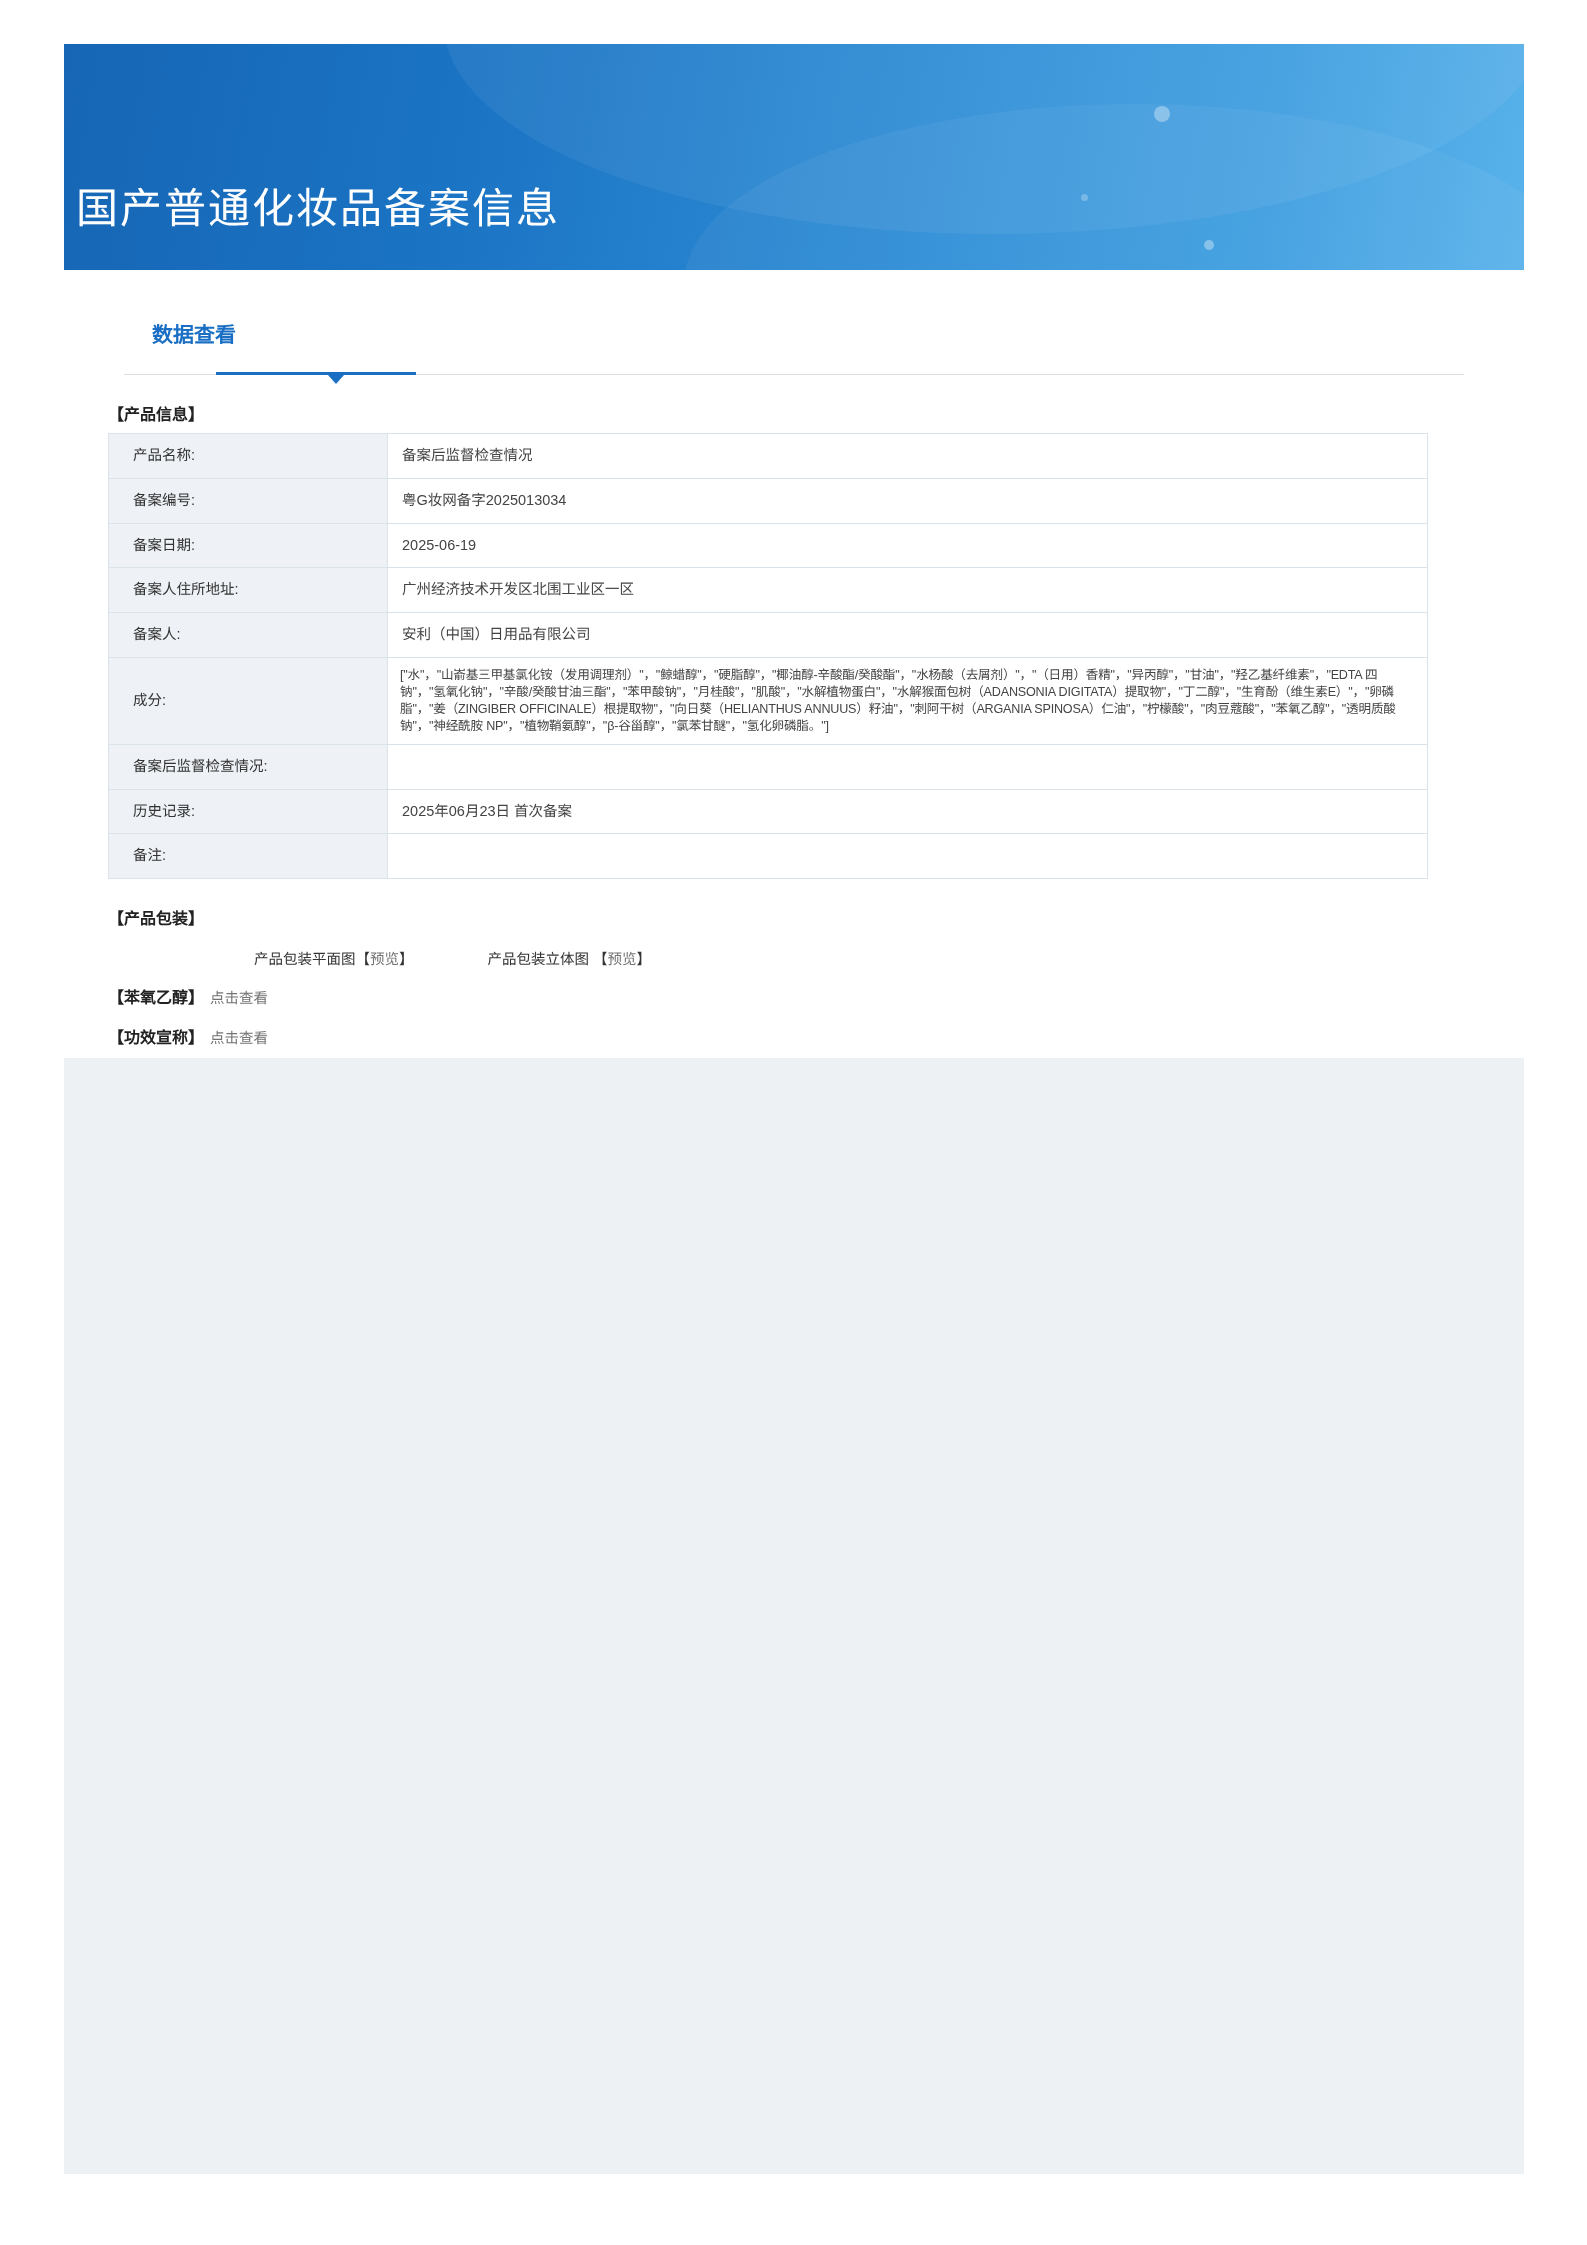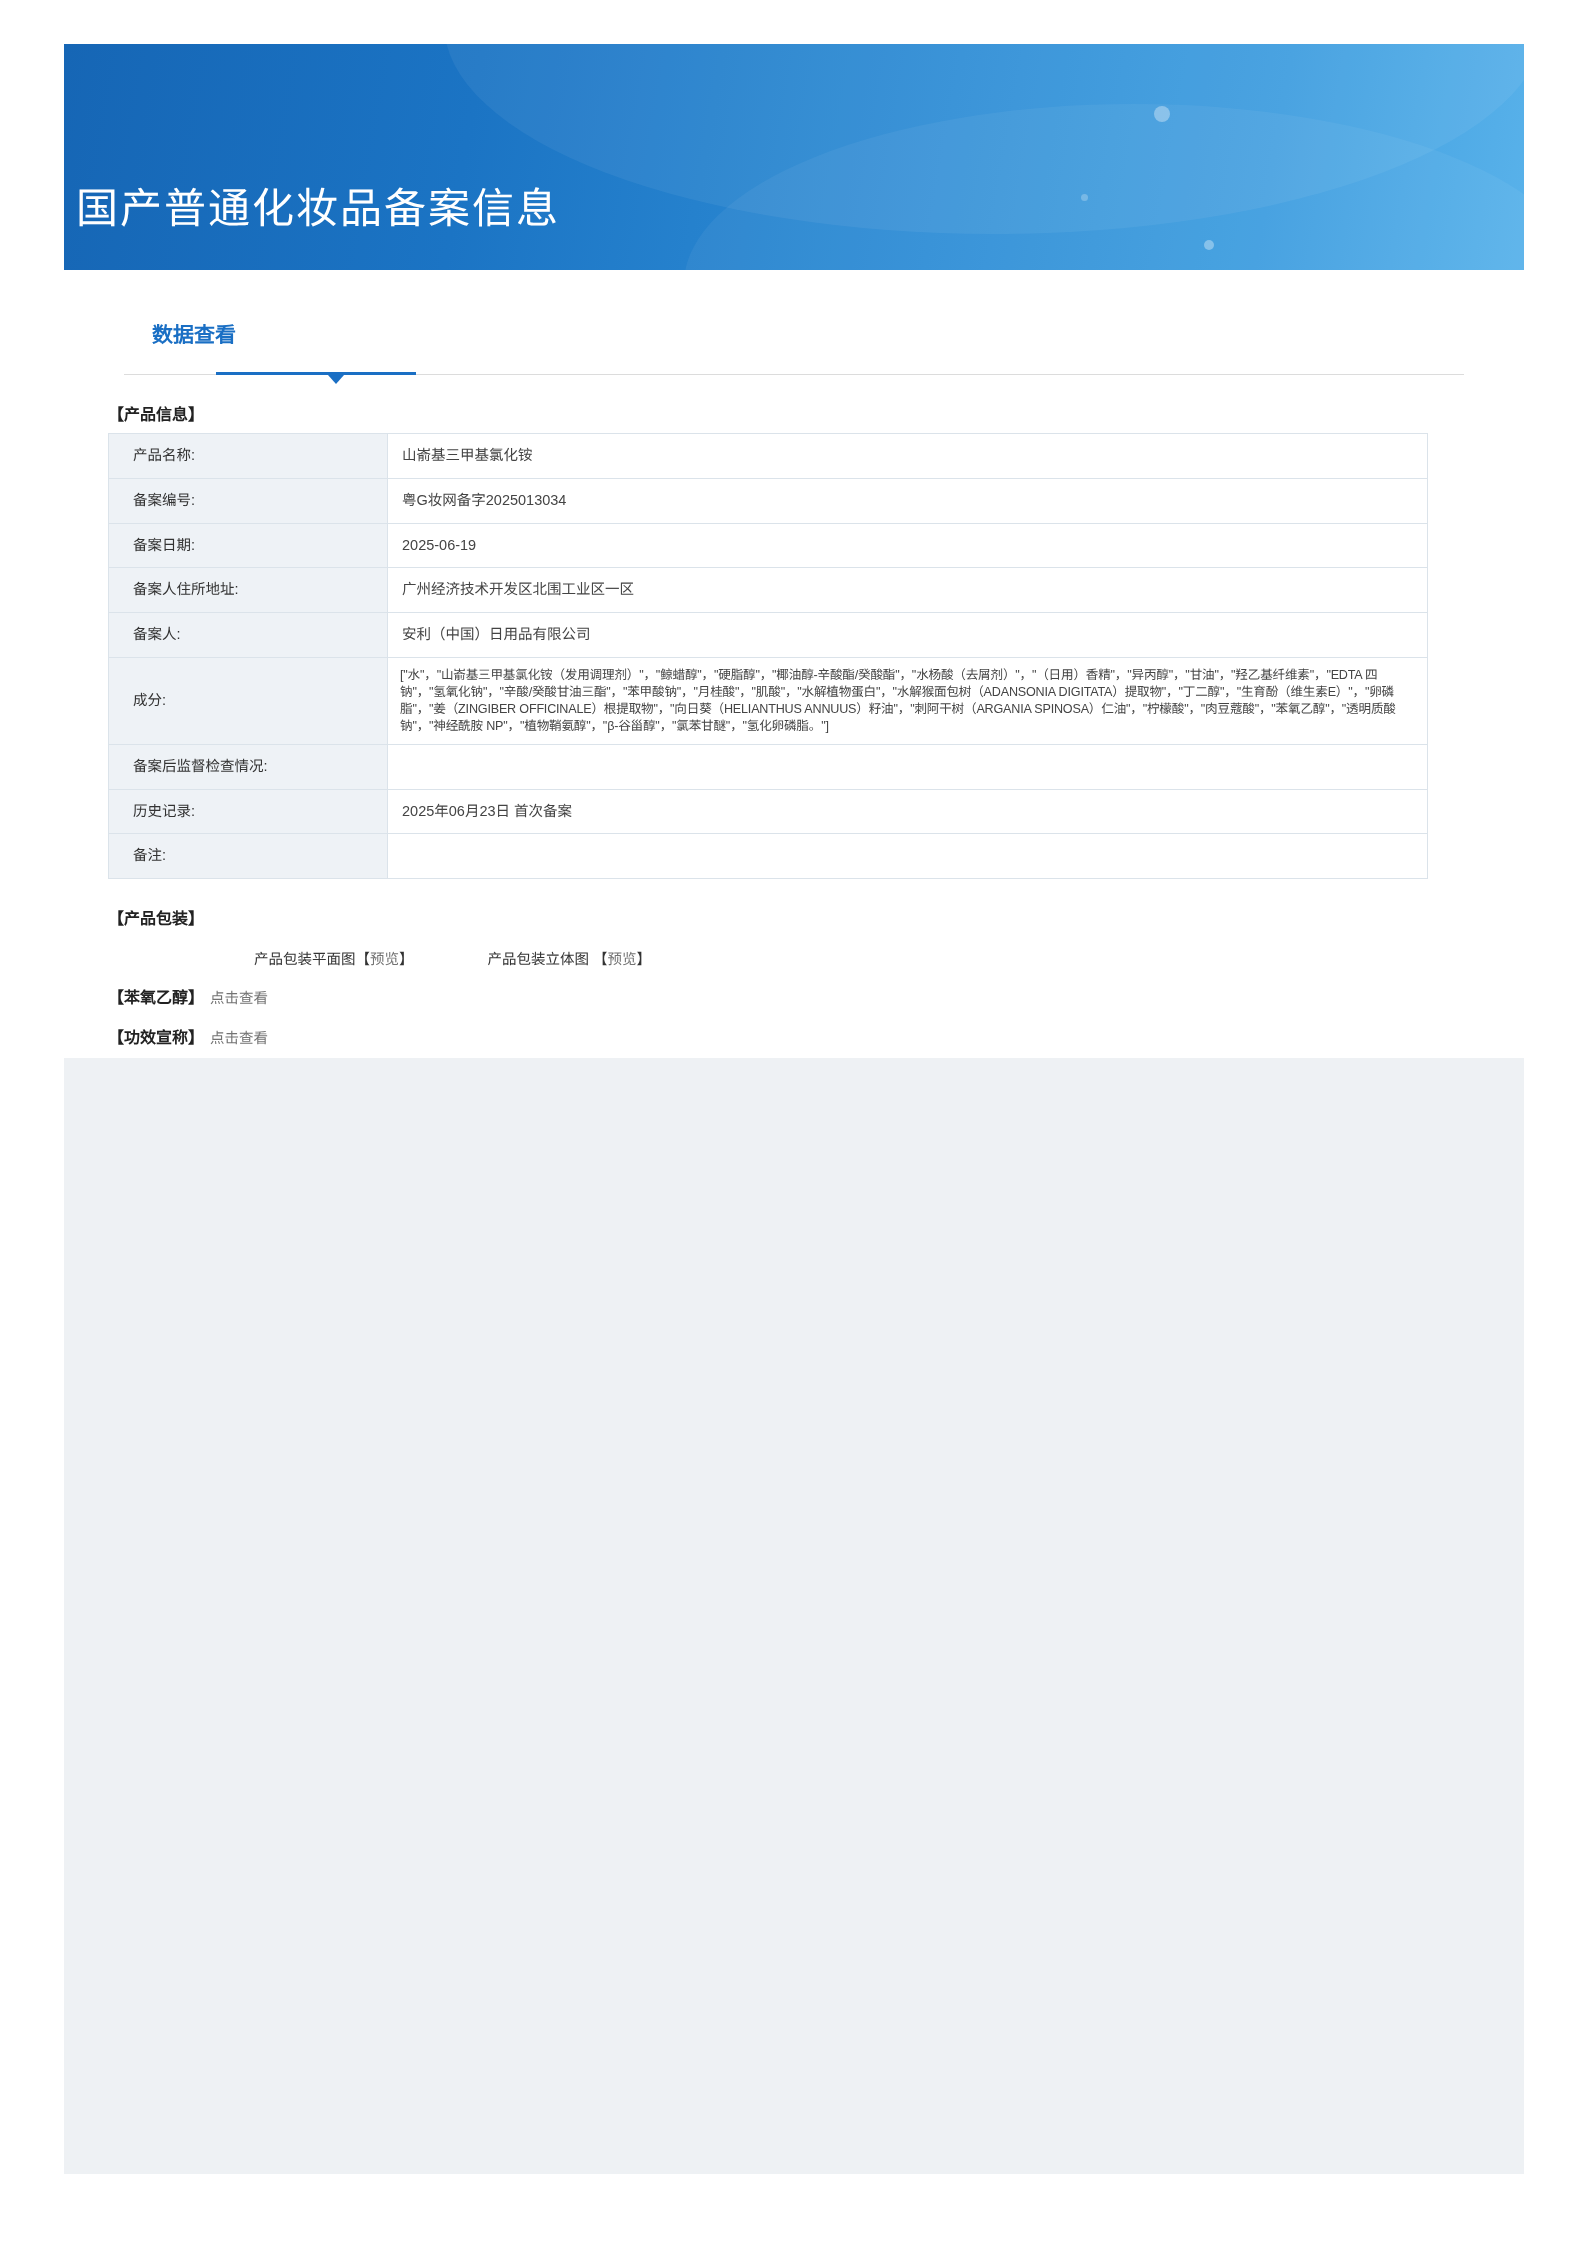--- a/index.html
+++ b/index.html
@@ -208,21 +208,21 @@
       <span class="tab-underline"></span>
       <span class="tab-caret"></span>
     </div>
 
     <div class="section-title">【产品信息】</div>
 
     <table class="info">
       <tbody>
           <tr>
         <td class="label">产品名称:</td>
-        <td class="value">山嵛基三甲基氯化铵</td>
+        <td class="value">备案后监督检查情况</td>
       </tr>
       <tr>
         <td class="label">备案编号:</td>
         <td class="value">粤G妆网备字2025013034</td>
       </tr>
       <tr>
         <td class="label">备案日期:</td>
         <td class="value">2025-06-19</td>
       </tr>
       <tr>

